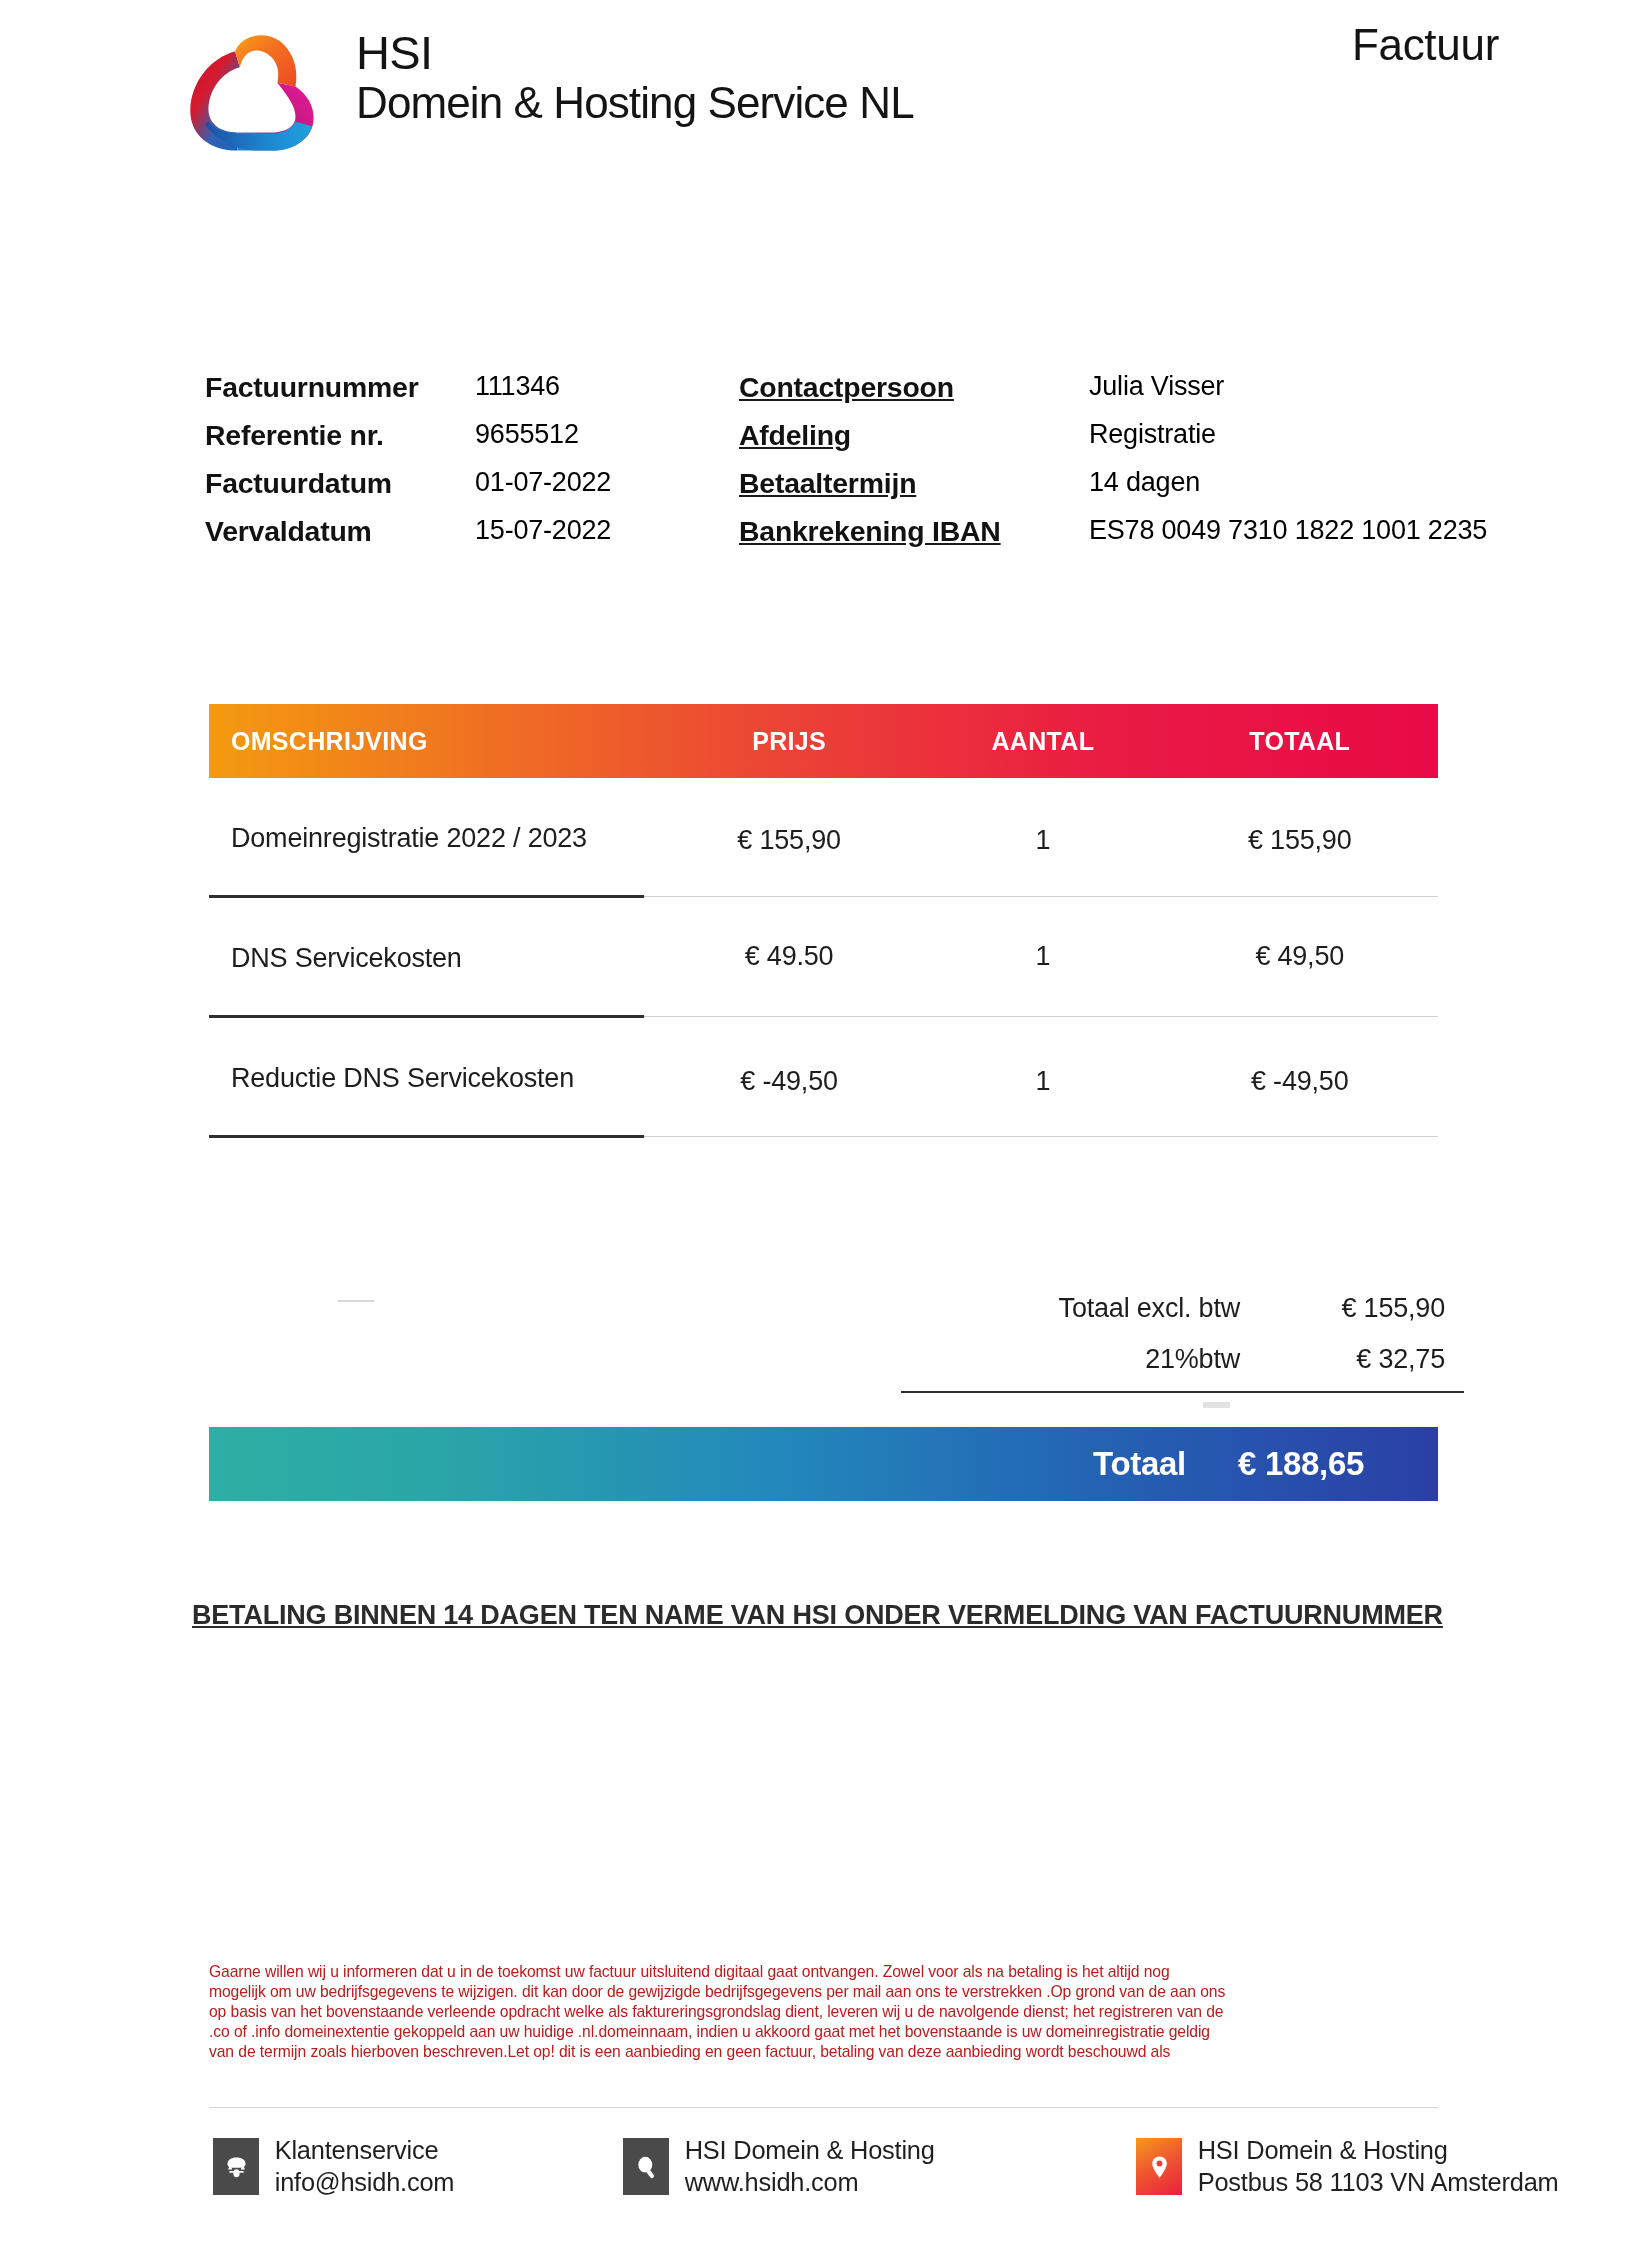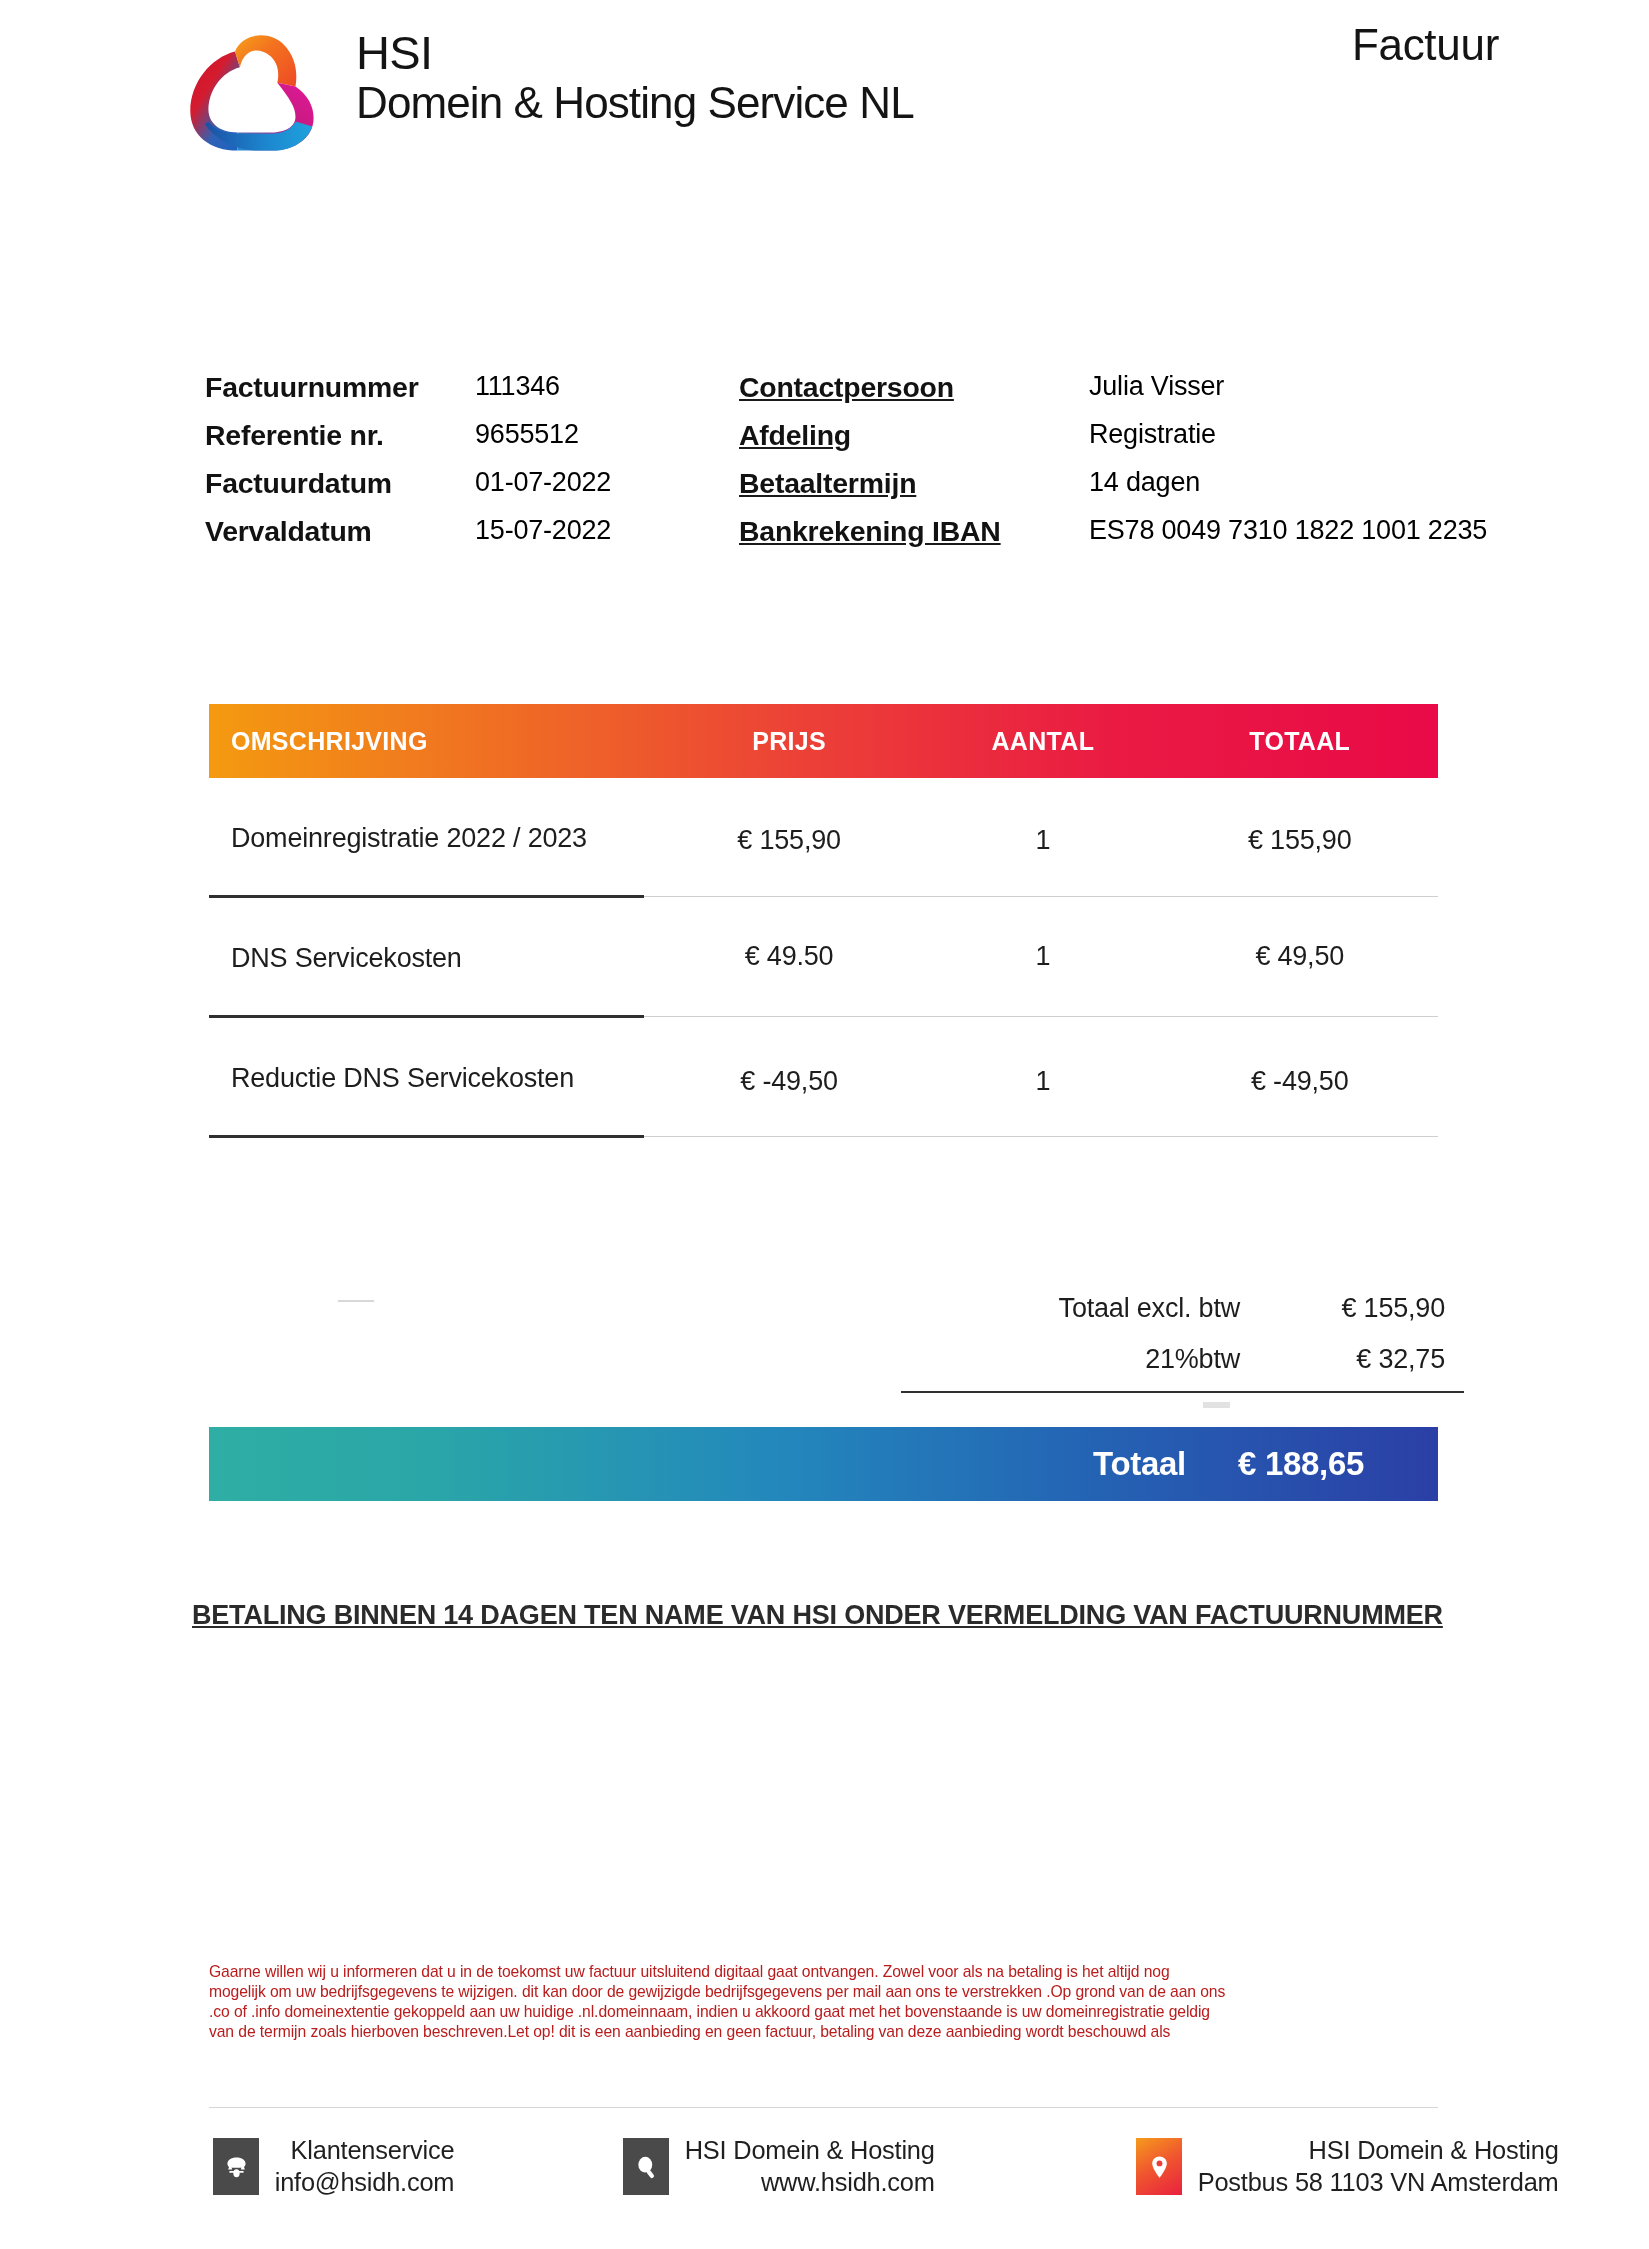--- a/index.html
+++ b/index.html
@@ -291,21 +291,20 @@
     left: 209px;
     right: 211px;
     height: 1.2px;
     background: #d5d5d5;
   }
   .footer {
     position: absolute;
     top: 2134px;
     left: 0; right: 0;
     height: 109px;
-    text-align: right;
   }
   .f-block {
     position: absolute;
     display: flex;
     align-items: flex-start;
   }
   .f-block.b1 { left: 213px;  }
   .f-block.b2 { left: 623px; }
   .f-block.b3 { left: 1136px; }
 
@@ -477,20 +476,21 @@
 <div class="total-bar">
   <span class="t-label">Totaal</span>
   <span class="t-value">€ 188,65</span>
 </div>
 
 <div class="notice">BETALING BINNEN 14 DAGEN TEN NAME VAN HSI ONDER VERMELDING VAN FACTUURNUMMER</div>
 
 <div class="fineprint">
   <p>Gaarne willen wij u informeren dat u in de toekomst uw factuur uitsluitend digitaal gaat ontvangen. Zowel voor als na betaling is het altijd nog</p>
   <p>mogelijk om uw bedrijfsgegevens te wijzigen. dit kan door de gewijzigde bedrijfsgegevens per mail aan ons te verstrekken .Op grond van de aan ons</p>
+  <p>op basis van het bovenstaande verleende opdracht welke als faktureringsgrondslag dient, leveren wij u de navolgende dienst; het registreren van de</p>
   <p>.co of .info domeinextentie gekoppeld aan uw huidige .nl.domeinnaam, indien u akkoord gaat met het bovenstaande is uw domeinregistratie geldig</p>
   <p>van de termijn zoals hierboven beschreven.Let op! dit is een aanbieding en geen factuur, betaling van deze aanbieding wordt beschouwd als</p>
 </div>
 
 <div class="footer-rule"></div>
 <div class="footer">
 
   <div class="f-block b1">
     <span class="f-icon gray">
       <svg viewBox="0 0 48 48" width="29" height="29" aria-hidden="true">

